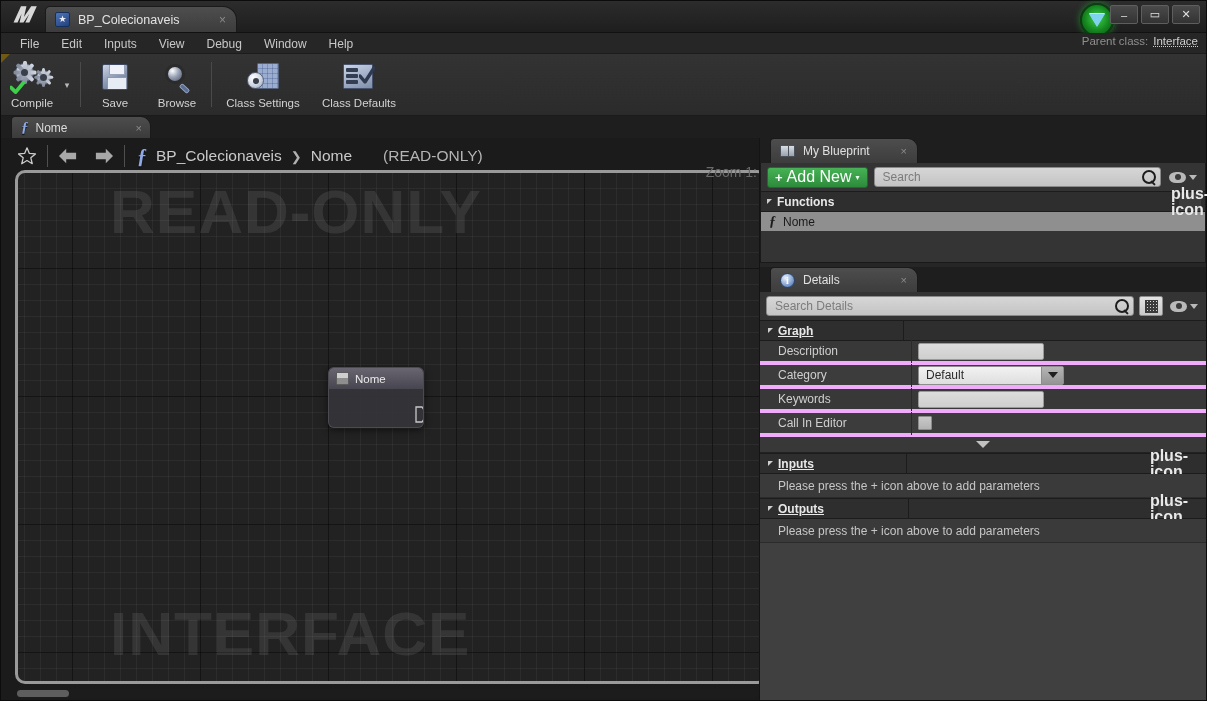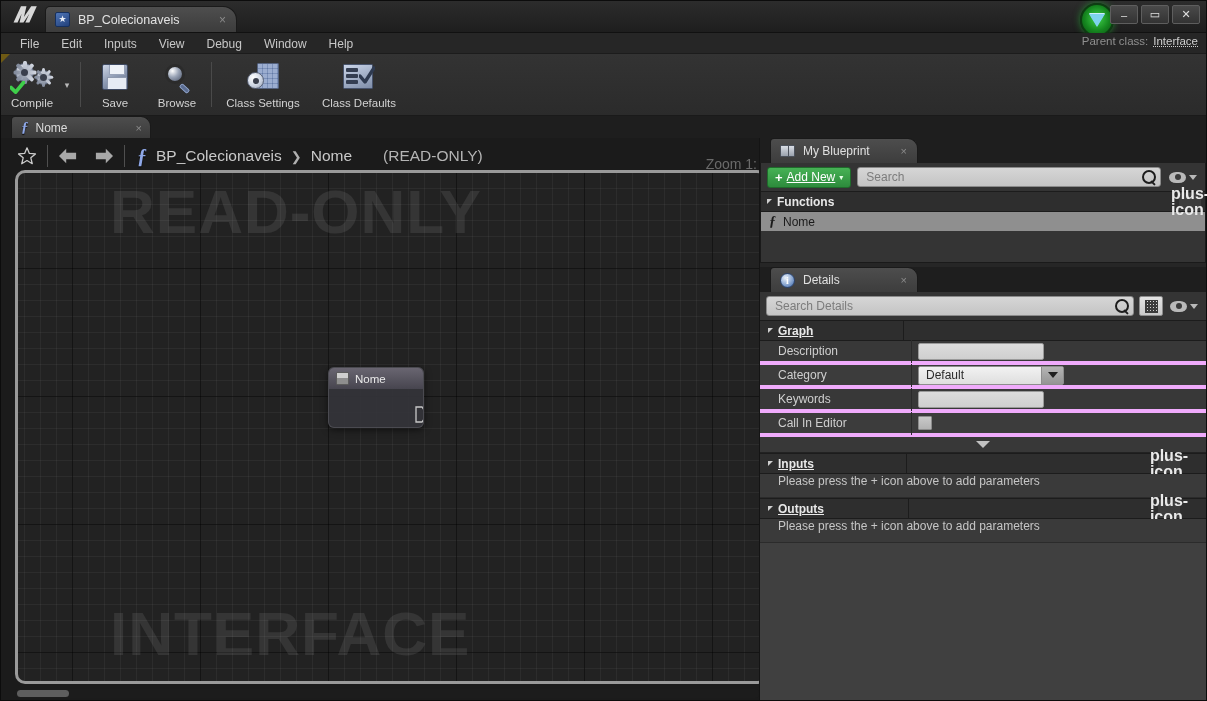--- a/index.html
+++ b/index.html
@@ -262,21 +262,21 @@
   }
   .gt-sep { width:1px; height:22px; background:#4f4f4f; margin:0 2px; }
   .breadcrumb {
     display:flex; align-items:center; gap:9px; margin-left:10px;
     font-size: 15.5px; color: #c9c9c9; white-space: nowrap;
   }
   .breadcrumb .crumb { cursor: pointer; }
   .breadcrumb .chev { color:#b0b0b0; font-size: 13px; }
   .breadcrumb .ro { color:#b4b4b4; margin-left: 22px; }
   .zoom-label {
-    position:absolute; right: 2px; top: 14px;
+    position:absolute; right: 2px; top: 22px;
     font-size: 14px; color: #6a6a6a; white-space: nowrap;
     overflow: hidden;
   }
 
   .graph-canvas {
     position: absolute; left: 14px; right: -8px; top: 32px; bottom: 16px;
     background:
       linear-gradient(90deg, rgba(0,0,0,.55) 1px, transparent 1px) 0 0/128px 128px,
       linear-gradient(0deg, rgba(0,0,0,.55) 1px, transparent 1px) 0 0/128px 128px,
       linear-gradient(90deg, rgba(255,255,255,.045) 1px, transparent 1px) 0 0/16px 16px,
@@ -367,21 +367,21 @@
 
   .mb-panel { background:#343434; border:1px solid #1a1a1a; border-top:none; }
   .mb-toolbar { height: 28px; display:flex; align-items:center; gap:6px; padding: 3px 6px; }
   .add-new-btn {
     height: 21px; display:flex; align-items:center; gap:4px;
     padding: 0 7px; border-radius: 3px;
     background: linear-gradient(180deg,#46b255,#2d8b3c);
     border: 1px solid #1f6b2b; cursor: pointer;
   }
   .add-new-btn .plus { color:#fff; font-size:13px; font-weight:bold; line-height:1; }
-  .add-new-btn .anb-label { color:#fff; font-size:12px;text-decoration:underline; }
+  .add-new-btn .anb-label { color:#fff; font-size:16px; }
   .add-new-btn .caret { color:#e6ffe9; font-size:8px; }
   .search-box {
     flex: 1; height: 20px; border-radius: 3px;
     background: linear-gradient(180deg,#d6d6d6,#c4c4c4);
     border: 1px solid #8a8a8a;
     display:flex; align-items:center; padding: 0 4px 0 8px;
   }
   .search-box input {
     flex:1; border:none; background:transparent; outline:none;
     font-family: "Liberation Sans", sans-serif; font-size:12px; color:#333;
@@ -499,21 +499,21 @@
   .expander {
     height: 16px; background:#383838; display:flex;
     align-items:center; justify-content:center;
     border-bottom: 1px solid #222;
   }
   .expander .dn {
     width:0;height:0;border-left:7px solid transparent;border-right:7px solid transparent;
     border-top:7px solid #c2c2c2; cursor:pointer;
   }
   .hint-row {
-    height: 24px; display:flex; 
+    height: 24px; display:flex; align-items:center;
     padding-left: 18px; background:#3a3a3a;
     border-bottom: 1px solid #2b2b2b;
   }
   .hint-row .hint-text { font-size:12px; color:#c6c6c6; }
   .filler { flex:1; background:#404040; }
 </style>
 </head>
 <body>
 
 <div class="app">

